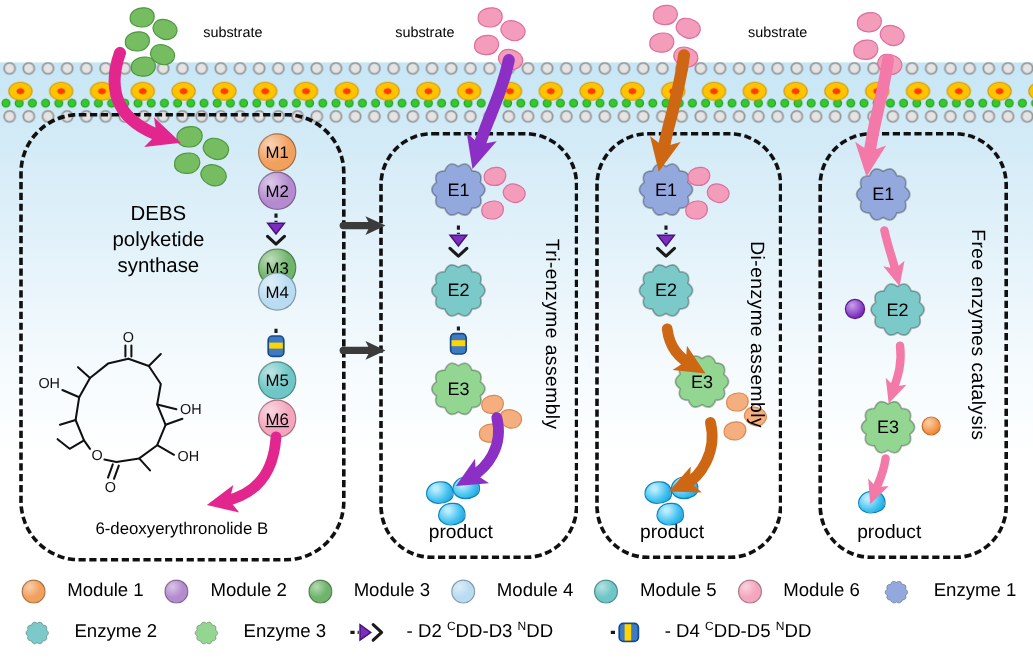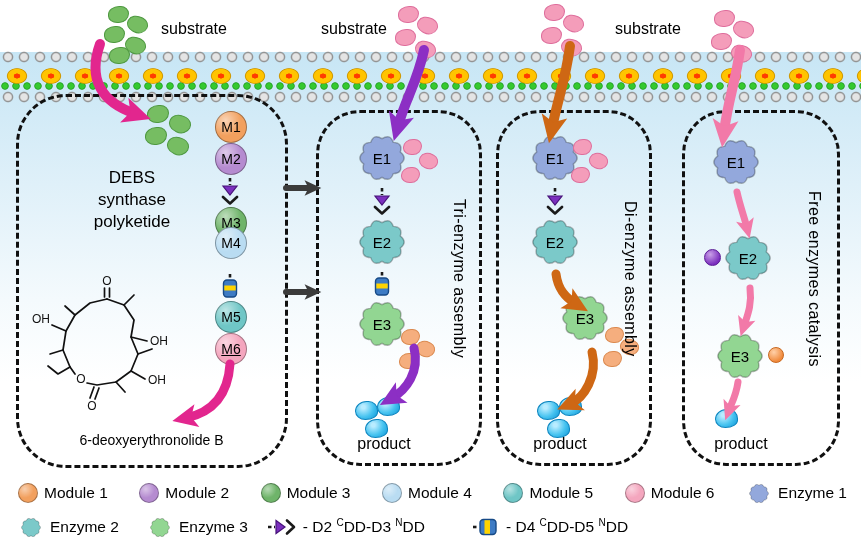--- a/index.html
+++ b/index.html
@@ -20,21 +20,21 @@
     background-size:16px 14px,16px 14px,34px 24px,11px 10px;
     background-position:0 0,0 40px,0 14px,0 31px;
     background-repeat:repeat-x;}
 
   .panel{position:absolute;border:3.5px dashed #101010;background:transparent;z-index:3;}
   #panel1{left:16px;top:94px;width:266px;height:368px;border-radius:50px;}
   #panel2{left:316px;top:110px;width:160px;height:350px;border-radius:44px;}
   #panel3{left:496px;top:110px;width:150px;height:350px;border-radius:44px;}
   #panel4{left:682px;top:110px;width:152px;height:350px;border-radius:44px;}
 
-  .slabel{position:absolute;z-index:5;font-size:16px;text-align:center;}
+  .slabel{position:absolute;z-index:5;font-size:12px;text-align:center;}
   .vlabel{position:absolute;writing-mode:vertical-rl;text-orientation:mixed;font-size:16px;
           letter-spacing:.4px;display:flex;align-items:center;justify-content:center;width:22px;}
 
   .module{position:absolute;width:30px;height:30px;border-radius:50%;
           border:1.5px solid rgba(0,0,0,.32);display:flex;align-items:center;justify-content:center;
           font-size:14px;background-image:radial-gradient(circle at 32% 28%,rgba(255,255,255,.55),rgba(255,255,255,0) 52%);}
 
   .eblob{position:absolute;width:60px;height:54px;}
   .eblob svg,.lgblob{overflow:visible;}
   .eblob svg{width:100%;height:100%;}
@@ -60,21 +60,21 @@
   .plabel{position:absolute;text-align:center;font-size:16px;}
   #deb-name{font-size:14px;}
 
   .overlay{position:absolute;left:0;top:0;z-index:6;pointer-events:none;}
   .content{z-index:4;}
 
   
   .lrow1{position:absolute;left:18px;right:14px;top:480px;height:26px;z-index:5;
          display:flex;justify-content:space-between;align-items:center;}
   .lrow2{position:absolute;left:18px;top:512px;height:30px;z-index:5;display:flex;align-items:center;}
-  .litem{display:flex;align-items:center;gap:6px;font-size:15.5px;}
+  .litem{display:flex;align-items:center;gap:18px;font-size:15.5px;}
   .lgc{display:inline-block;width:18px;height:18px;border-radius:50%;border:1.5px solid rgba(0,0,0,.3);
        background-image:radial-gradient(circle at 32% 28%,rgba(255,255,255,.5),rgba(255,255,255,0) 50%);}
   .lgblob{width:26px;height:23px;}
   .ltxt{white-space:nowrap;}
   sup{font-size:10px;line-height:0;}
   .ddtext{white-space:nowrap;font-size:15.5px;}
 </style>
 </head>
 <body>
 
@@ -155,22 +155,22 @@
 
     <div class="module" style="left: 196px; top: 204px; background-color: rgb(111, 198, 198);">
         <span>M5</span>
       </div>
     <div class="module" style="left: 196px; top: 236px; background-color: rgb(244, 166, 190); text-decoration: underline;">
         <span>M6</span>
       </div>
 
     <div class="title" style="left:52px;top:70px;width:122px">
       <span>DEBS</span>
+      <span>polyketide</span>
       <span>synthase</span>
-      <span>polyketide</span>
     </div>
 
     <svg class="chem" viewBox="0 0 170 162" style="left:4px;top:172px" width="170" height="162">
       <g fill="none" stroke="#111" stroke-width="1.7" stroke-linecap="round" stroke-linejoin="round">
         <path d="M84,30 L101,36 L111,51 L108,68 L115,85 L108,102 L93,113 L74,116 L64,114"></path>
         <path d="M52,105 L47,98 L40,81 L43,62 L52,46 L67,34 L84,30"></path>
         <path d="M81.5,28 L81.5,19 M86.5,28 L86.5,19"></path>
         <path d="M71,118 L67,129 M76,119 L72,130"></path>
         <path d="M47,98 L35,105 L25,97"></path>
         <path d="M108,68 L124,72 M108,102 L122,110 M43,62 L29,56"></path>

